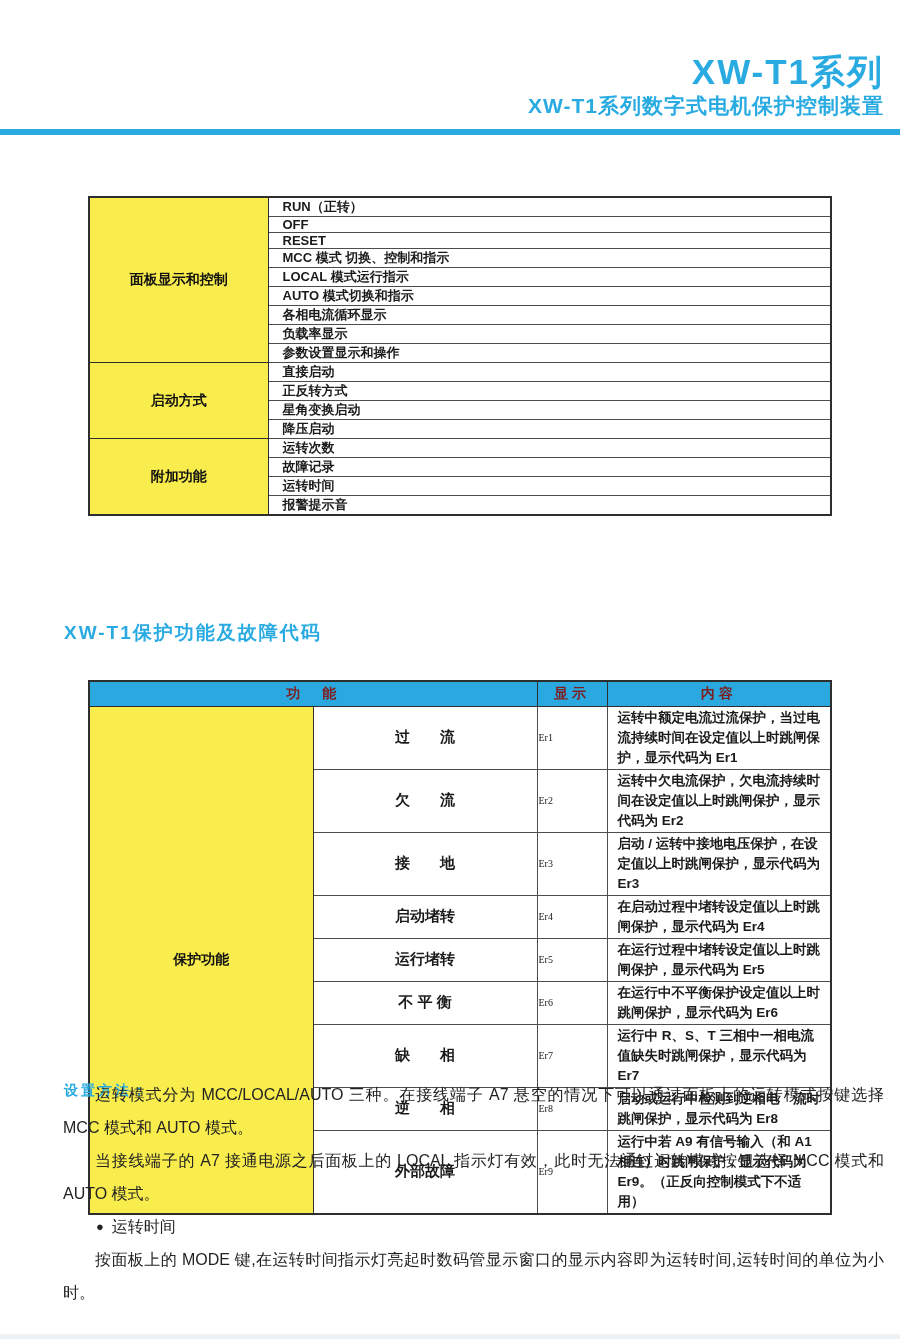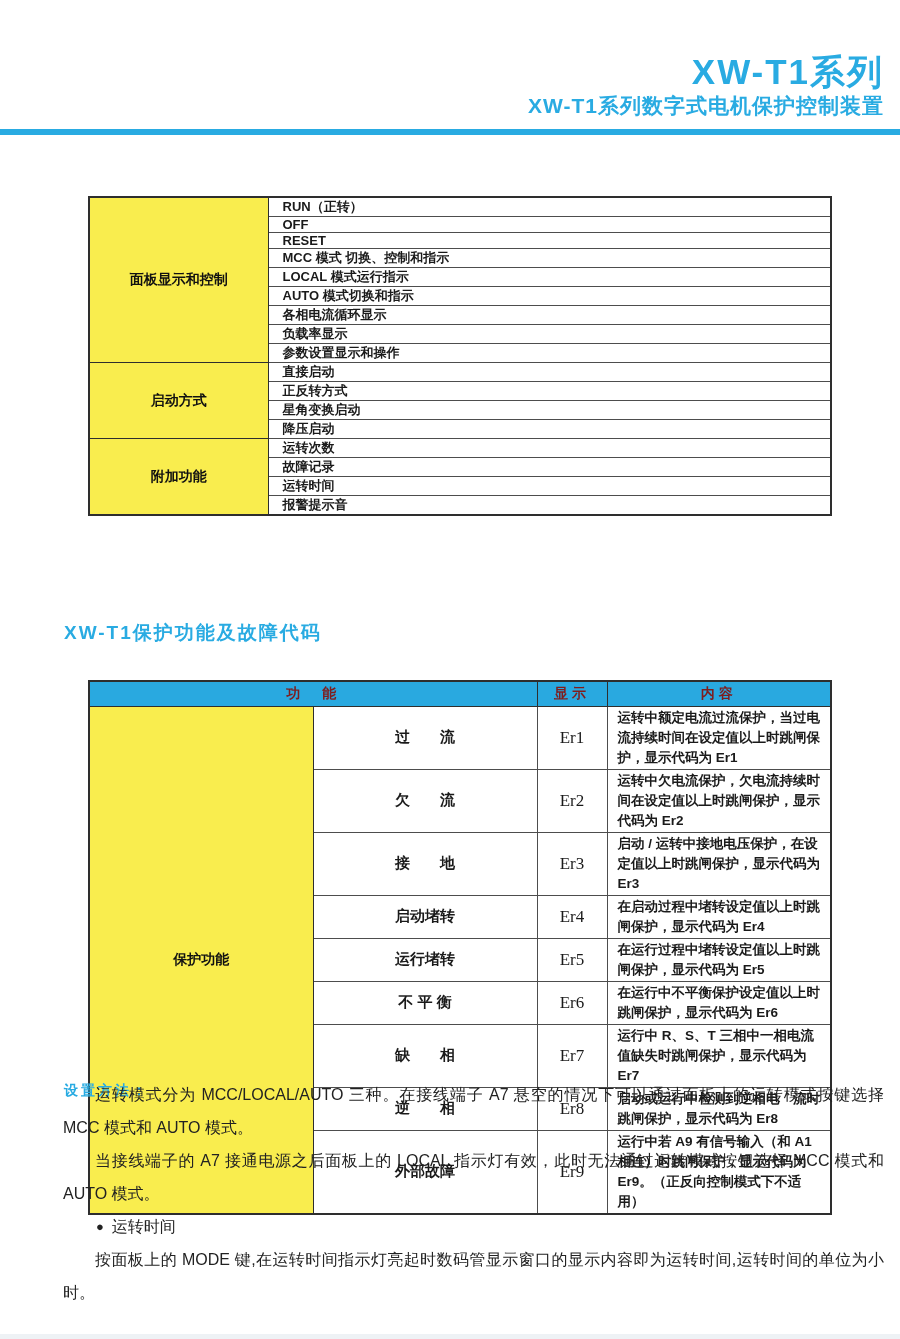--- a/index.html
+++ b/index.html
@@ -42,22 +42,22 @@
   .t2{top:680px;}
   .t2 th{
     background:var(--thead);color:#7f1d1d;font-size:14px;font-weight:bold;
     height:25px;text-align:center;vertical-align:middle;letter-spacing:4px;
     border:1.5px solid var(--border-dark);
   }
   .t2 td.name{
     width:124px;text-align:center;vertical-align:middle;font-weight:bold;font-size:15px;
   }
   .t2 td.code{
-    width:70px;text-align:center;vertical-align:middle;
-    font-family:"Liberation Serif", serif;font-size:17px;margin-top:28px;
+    width:70px;vertical-align:middle;
+    font-family:"Liberation Serif", serif;font-size:10px;margin-top:28px;
   }
   .t2 td.content{
     padding:1px 10px;font-weight:bold;font-size:13.5px;line-height:20px;
     vertical-align:middle;
   }
   .t2 tr.r1 td{height:25px;}
   .t2 tr.r2 td{height:43px;}
   .t2 .ycell{width:100px;}
   
   .settings{position:absolute;left:63px;top:1078px;width:821px;font-size:16px;

